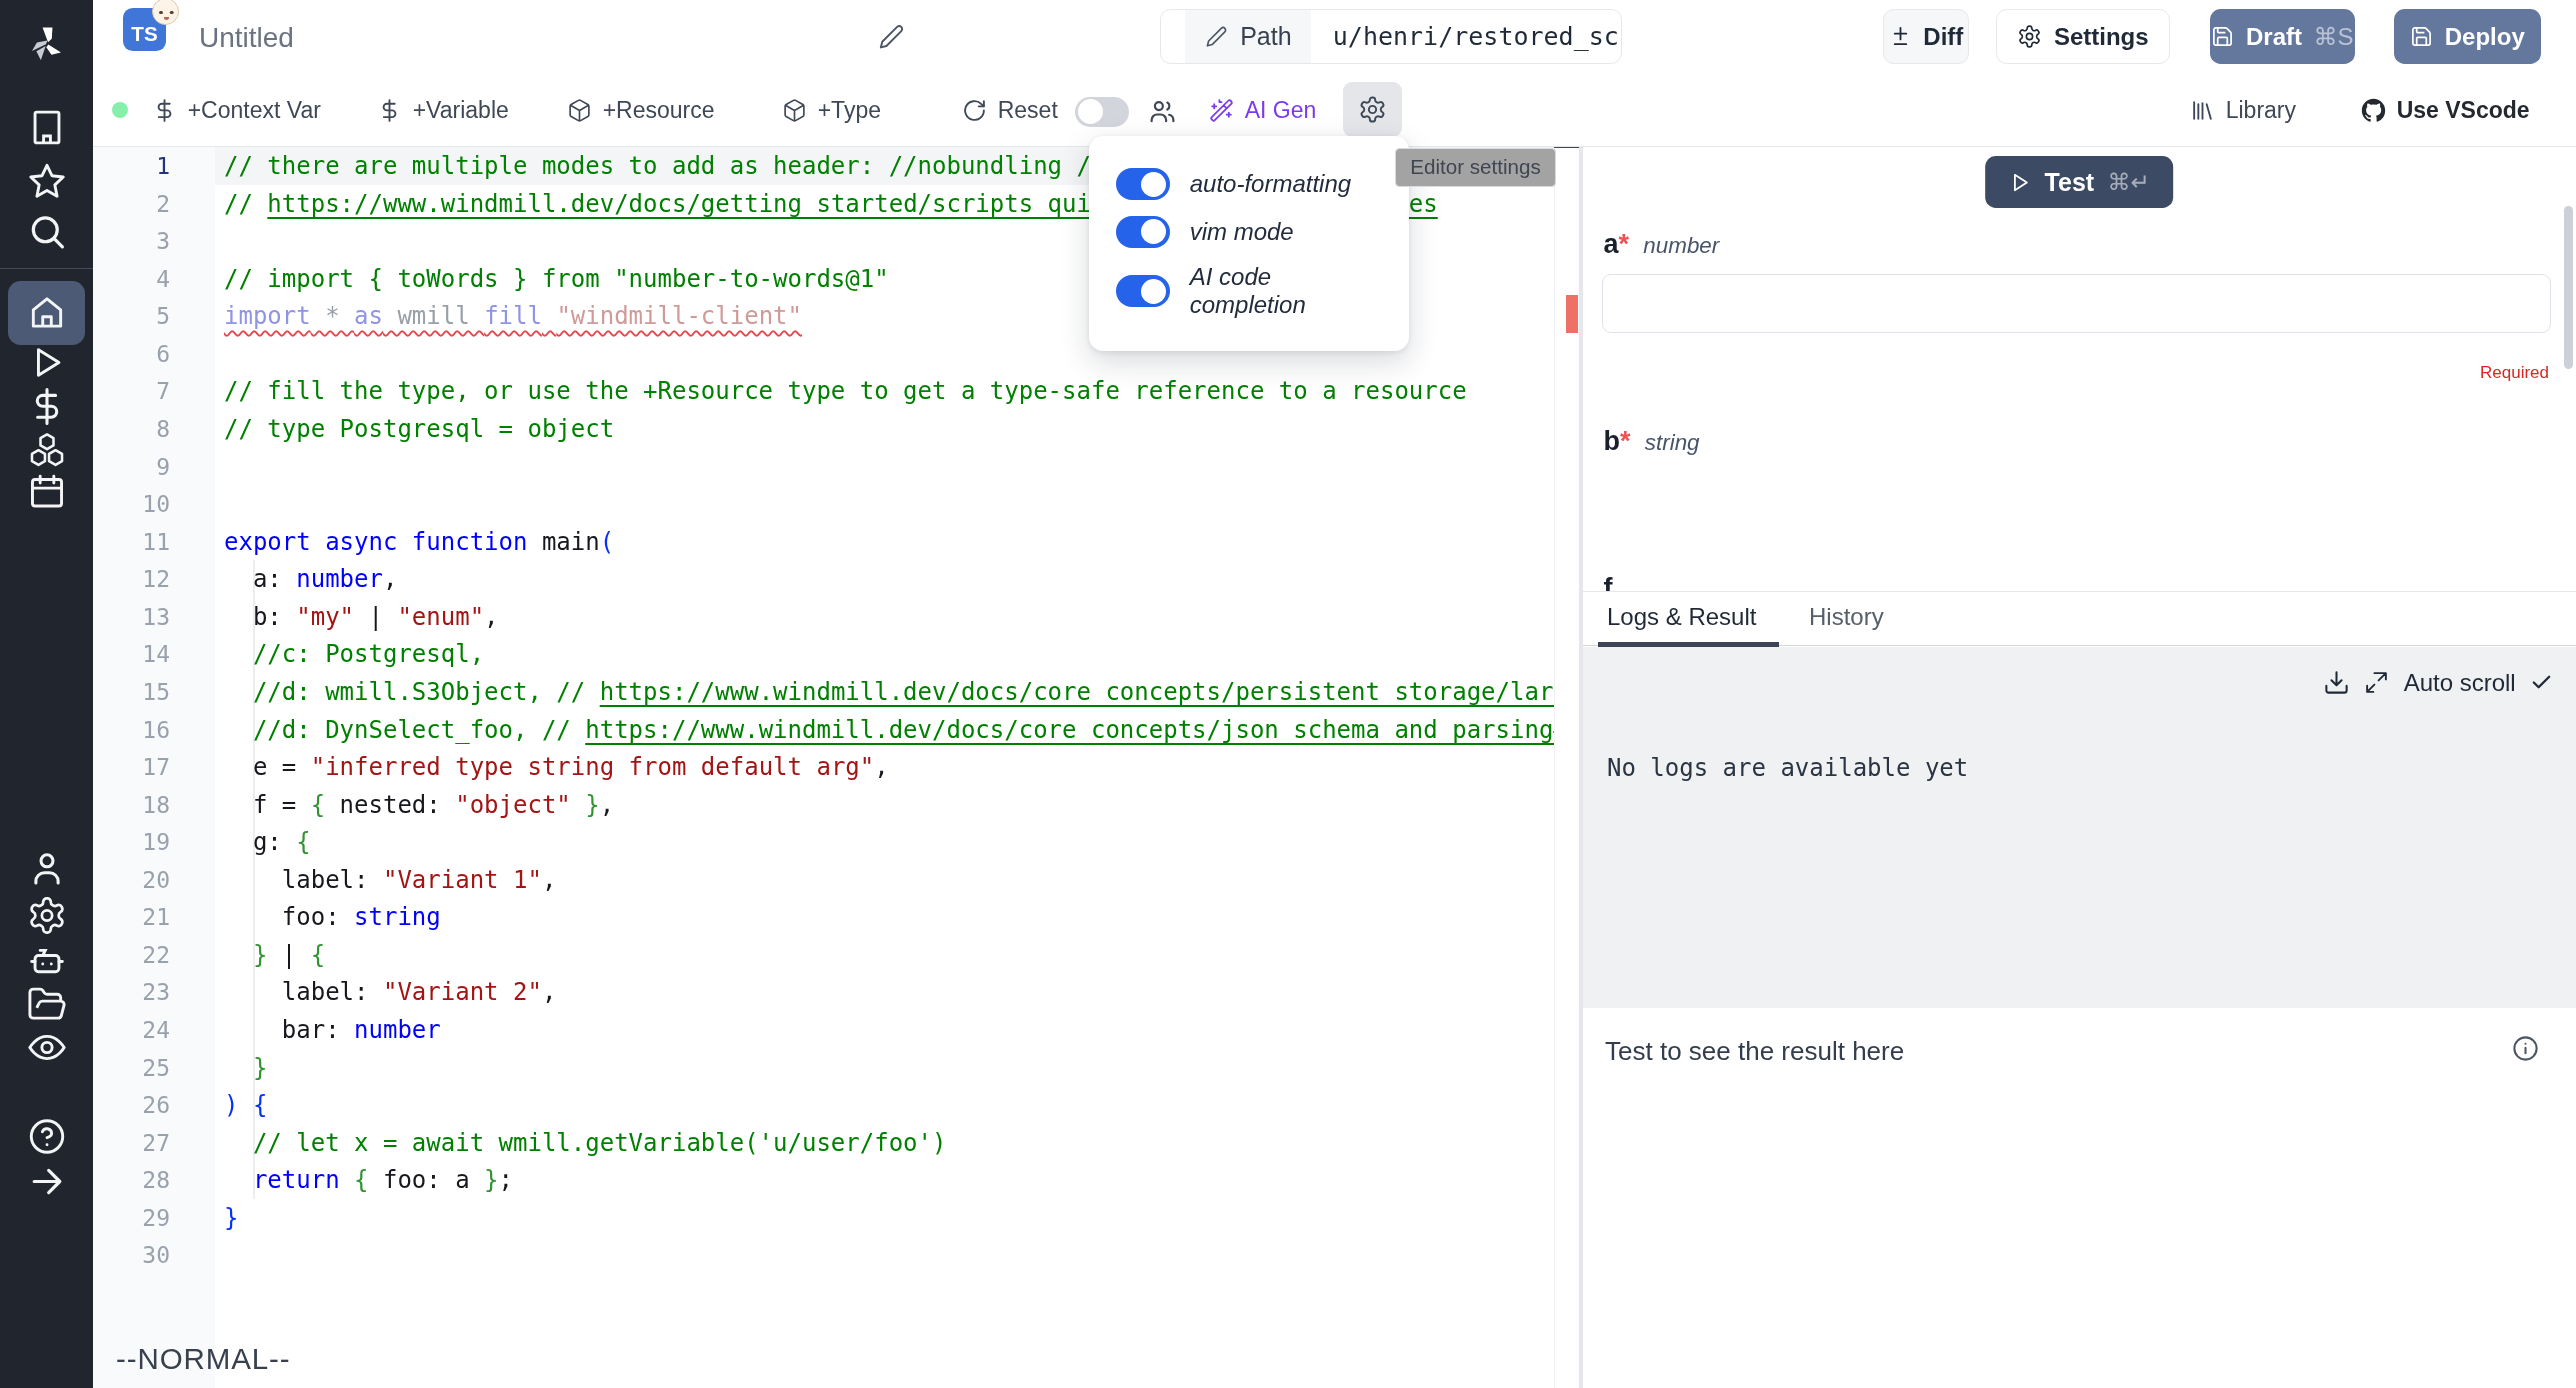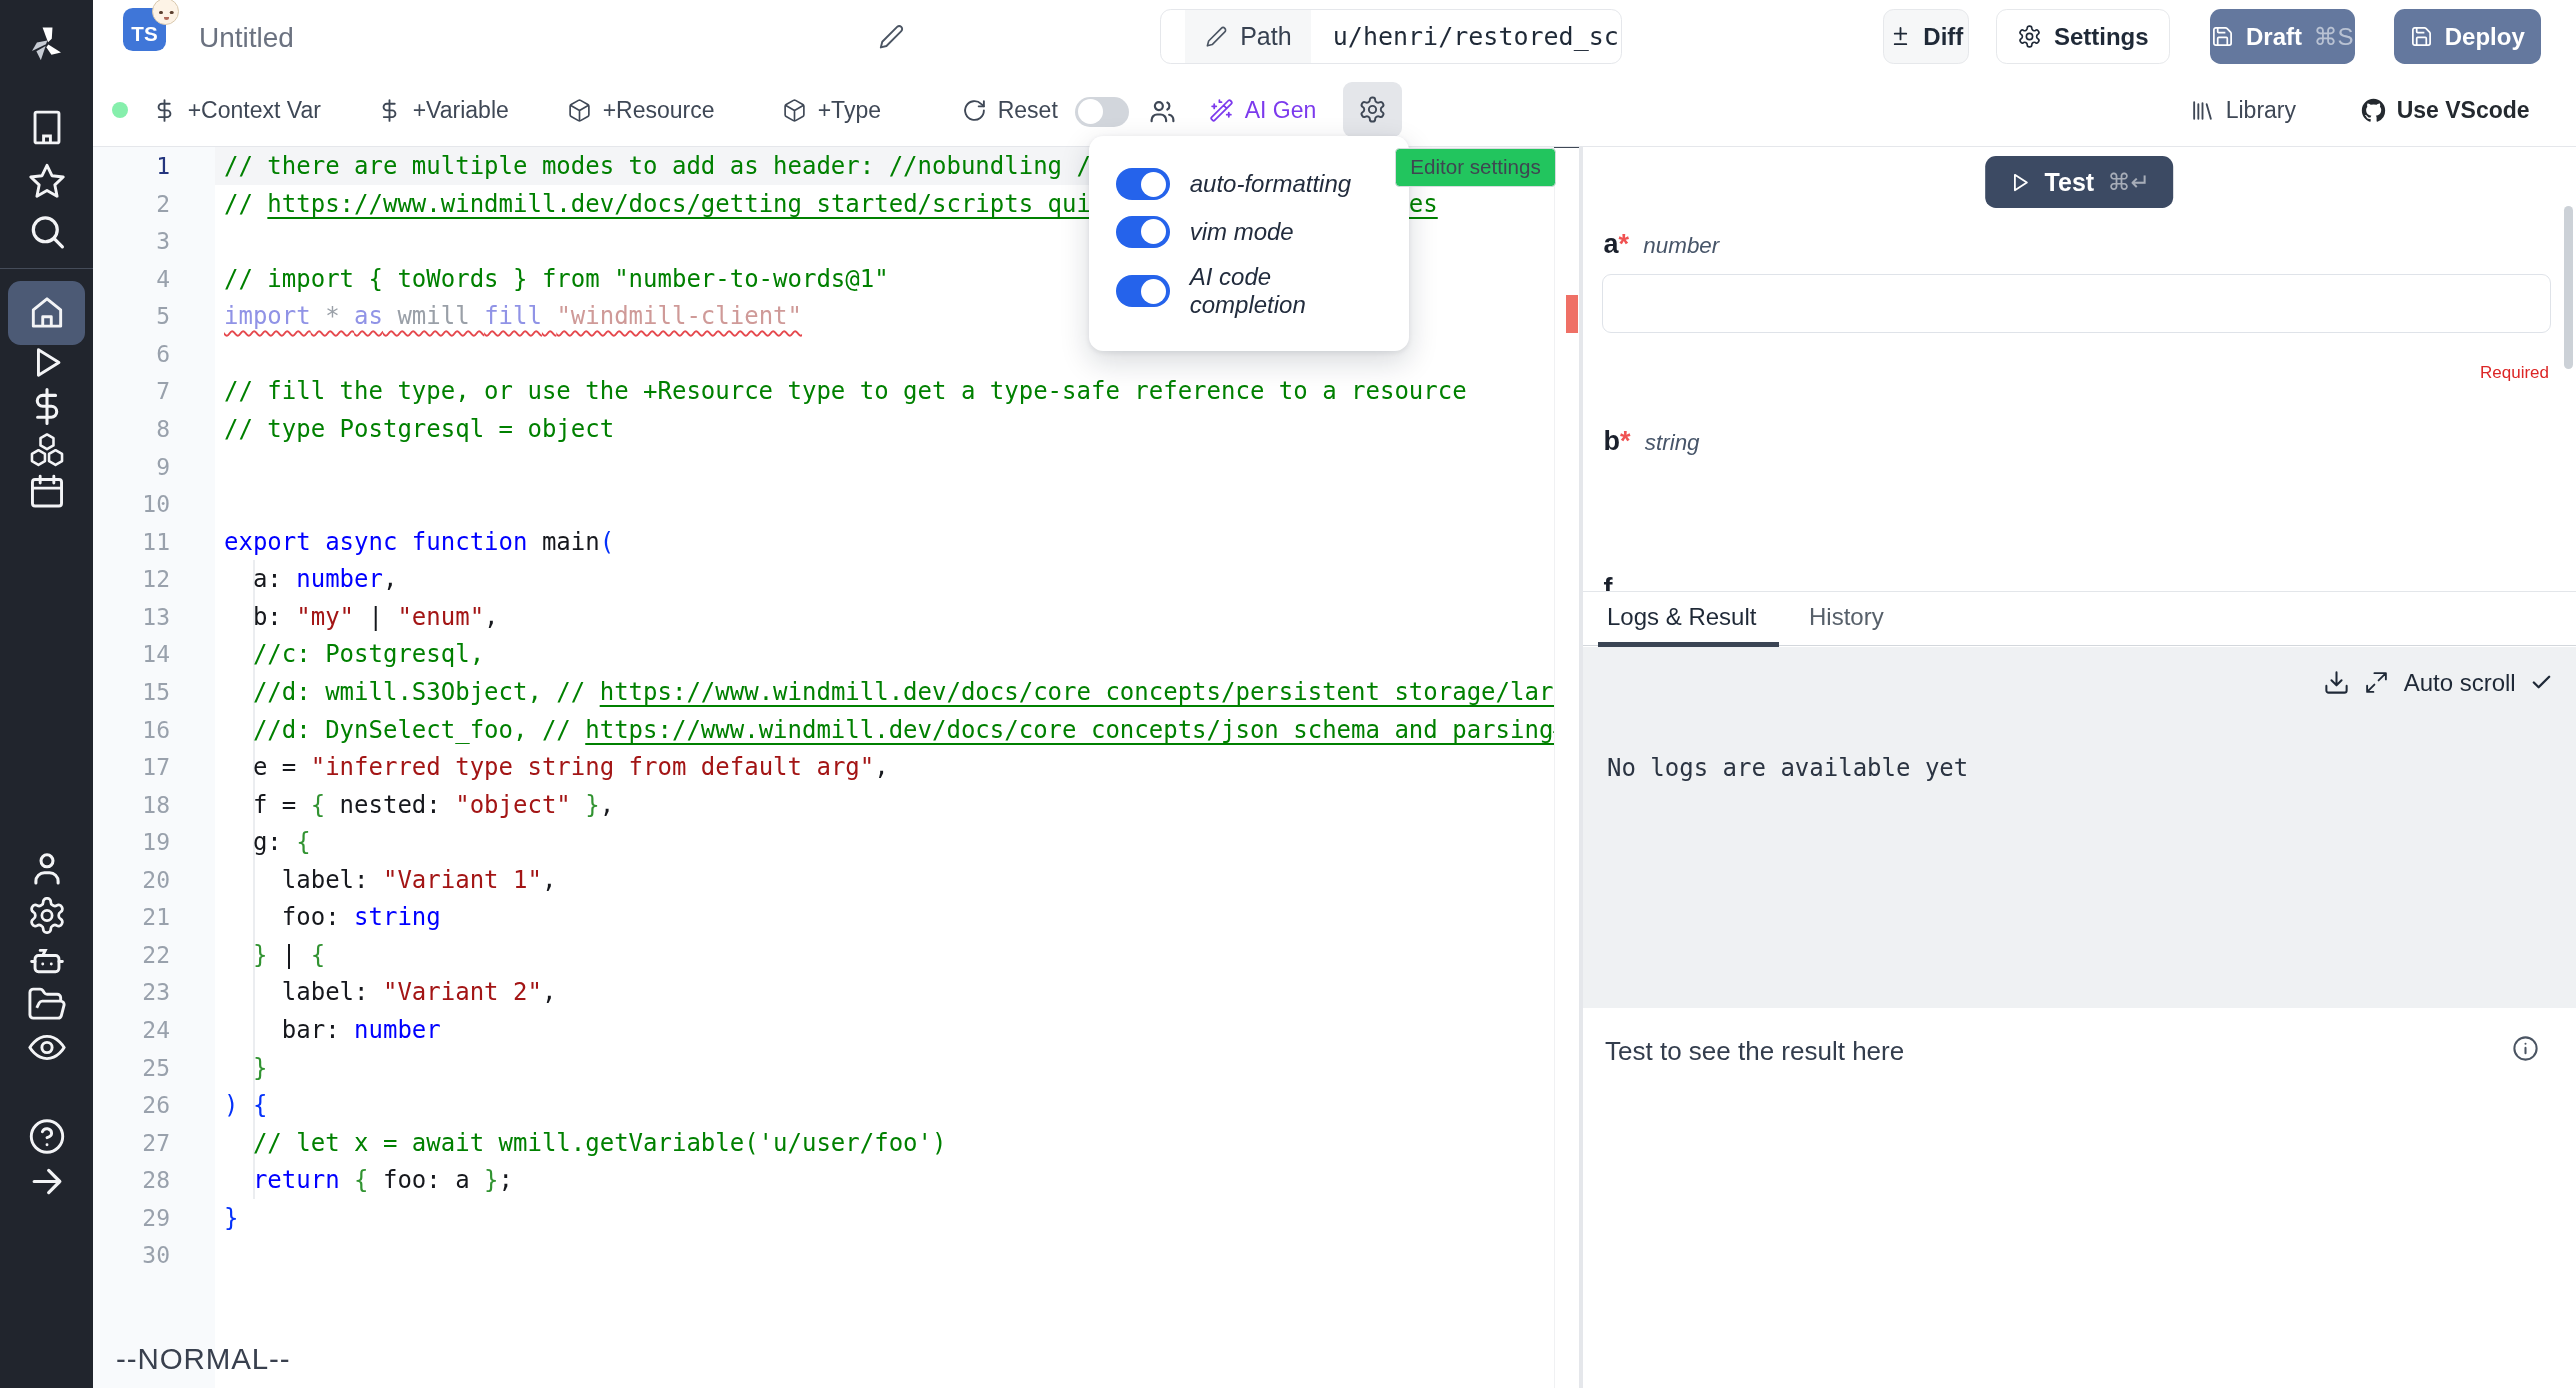--- a/index.html
+++ b/index.html
@@ -67,21 +67,21 @@
   #divider { position:absolute; left:1579px; top:147px; width:3.6px; height:1241px; background:#e5e7eb; z-index:6; }
   #divider-cap { position:absolute; left:1554px; top:143px; width:25px; height:5.4px; background:#3f4856; z-index:7; }
 
   
   #popup { position:absolute; left:1089px; top:136px; width:320px; height:215px; background:#fff; border-radius:14.3px;
     box-shadow:0 10.7px 30px rgba(15,23,42,.16), 0 1.8px 5.4px rgba(15,23,42,.08); z-index:40; padding:32px 27px; display:flex; flex-direction:column; justify-content:space-between; }
   .pop-row { display:flex; align-items:center; gap:19.7px; }
   .toggle-on { width:54px; height:32px; border-radius:16px; background:#2563eb; position:relative; flex:none; }
   .toggle-on .knob { position:absolute; right:3.6px; top:3.6px; width:25px; height:25px; border-radius:50%; background:#fff; }
   .pop-label { font-size:24px; color:#222c3d;font-style:italic; }
-  #tooltip { position:absolute; left:1395px; top:148px; background:#22c55e; border:0.9px solid #d8dbdf; border-radius:4.5px;
+  #tooltip { position:absolute; left:1395px; top:148px; background:#a3a3a3; border:0.9px solid #d8dbdf; border-radius:4.5px;
     padding:6.3px 14.3px; font-size:20.6px; color:#3f4651; z-index:41; white-space:nowrap; }
 
   
   #rpanel { position:absolute; left:1582px; top:147px; width:994px; height:1241px; background:#fff; overflow:hidden; }
   #test-btn { position:absolute; left:50%; transform:translateX(-50%); top:9px; height:52px; padding:0 23px; border-radius:10.7px;
     background:#3c4a63; color:#fff; display:flex; align-items:center; gap:13.4px; font-size:25px; font-weight:bold; }
   .flabel { position:absolute; left:21.5px; display:flex; align-items:baseline; }
   .fname { font-size:27px; font-weight:bold; color:#1a202c; }
   .freq-star { font-size:27px; font-weight:bold; color:#f05252; }
   .ftype { font-size:22.4px; font-style:italic; color:#475569; margin-left:14.3px; }

